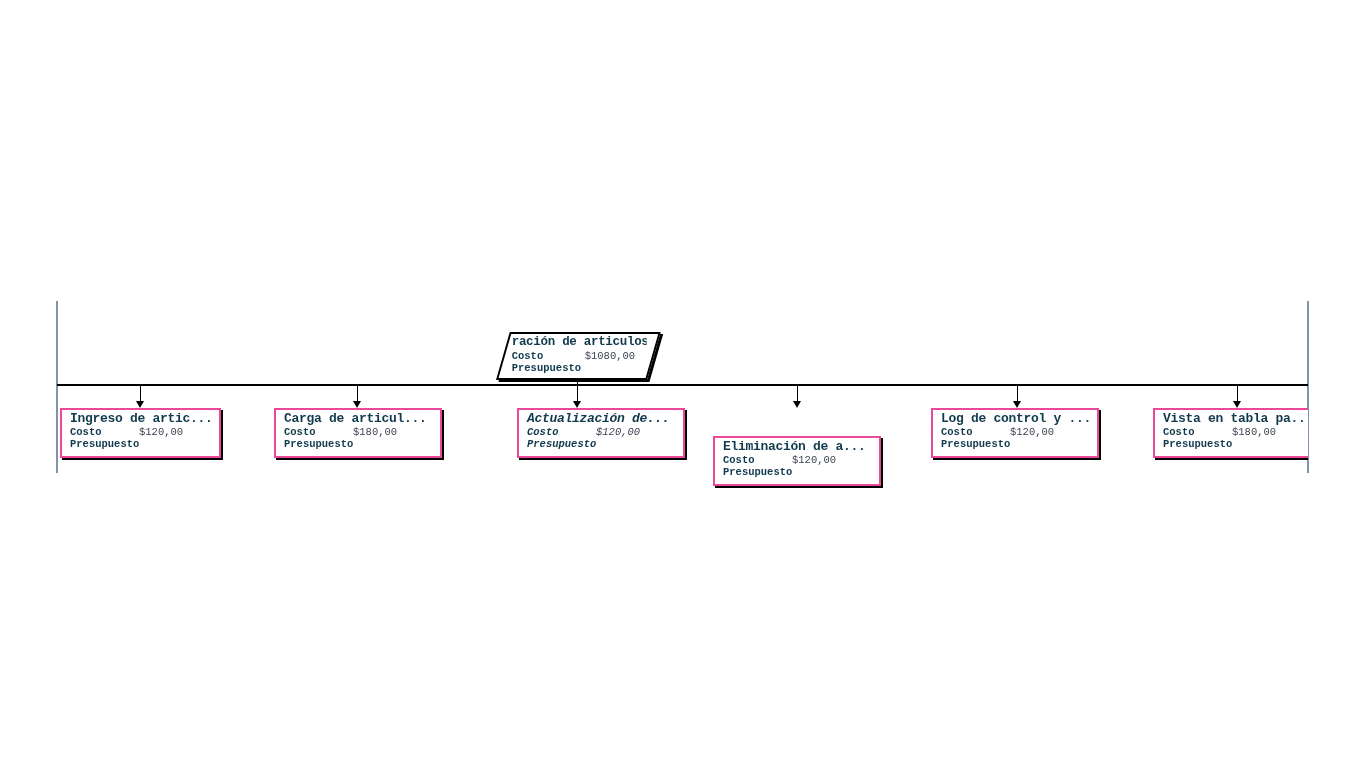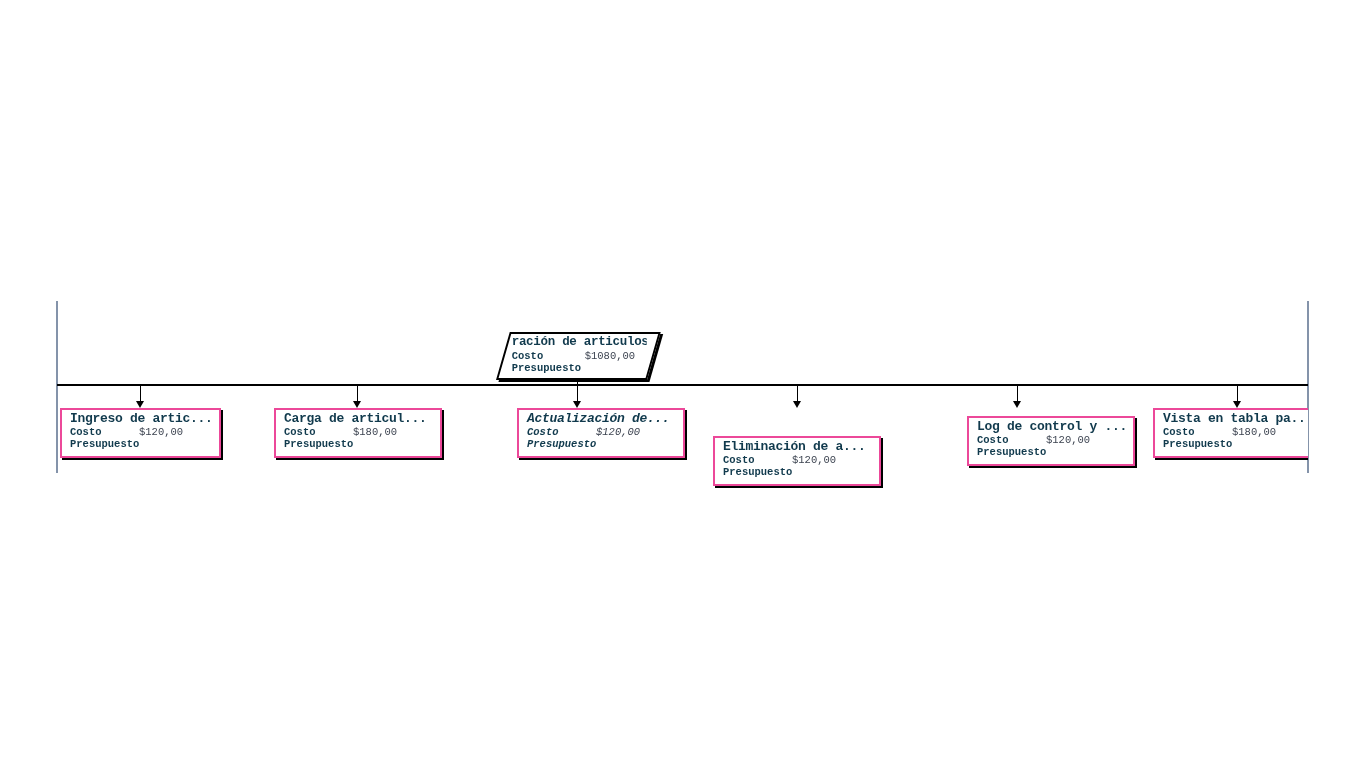--- a/index.html
+++ b/index.html
@@ -191,21 +191,21 @@
     <div class="node-row">
       <span class="lbl">Costo</span>
       <span class="val">$120,00</span>
     </div>
     <div class="node-row">
       <span class="lbl">Presupuesto</span>
       <span class="val"></span>
     </div>
   </div>
 
-  <div class="node" style="left:967px; top:408px; width:168px;margin-top:8px;">
+  <div class="node" style="left:931px; top:408px; width:168px;">
     <div class="node-title">Log de control y ...</div>
     <div class="node-row">
       <span class="lbl">Costo</span>
       <span class="val">$120,00</span>
     </div>
     <div class="node-row">
       <span class="lbl">Presupuesto</span>
       <span class="val"></span>
     </div>
   </div>

